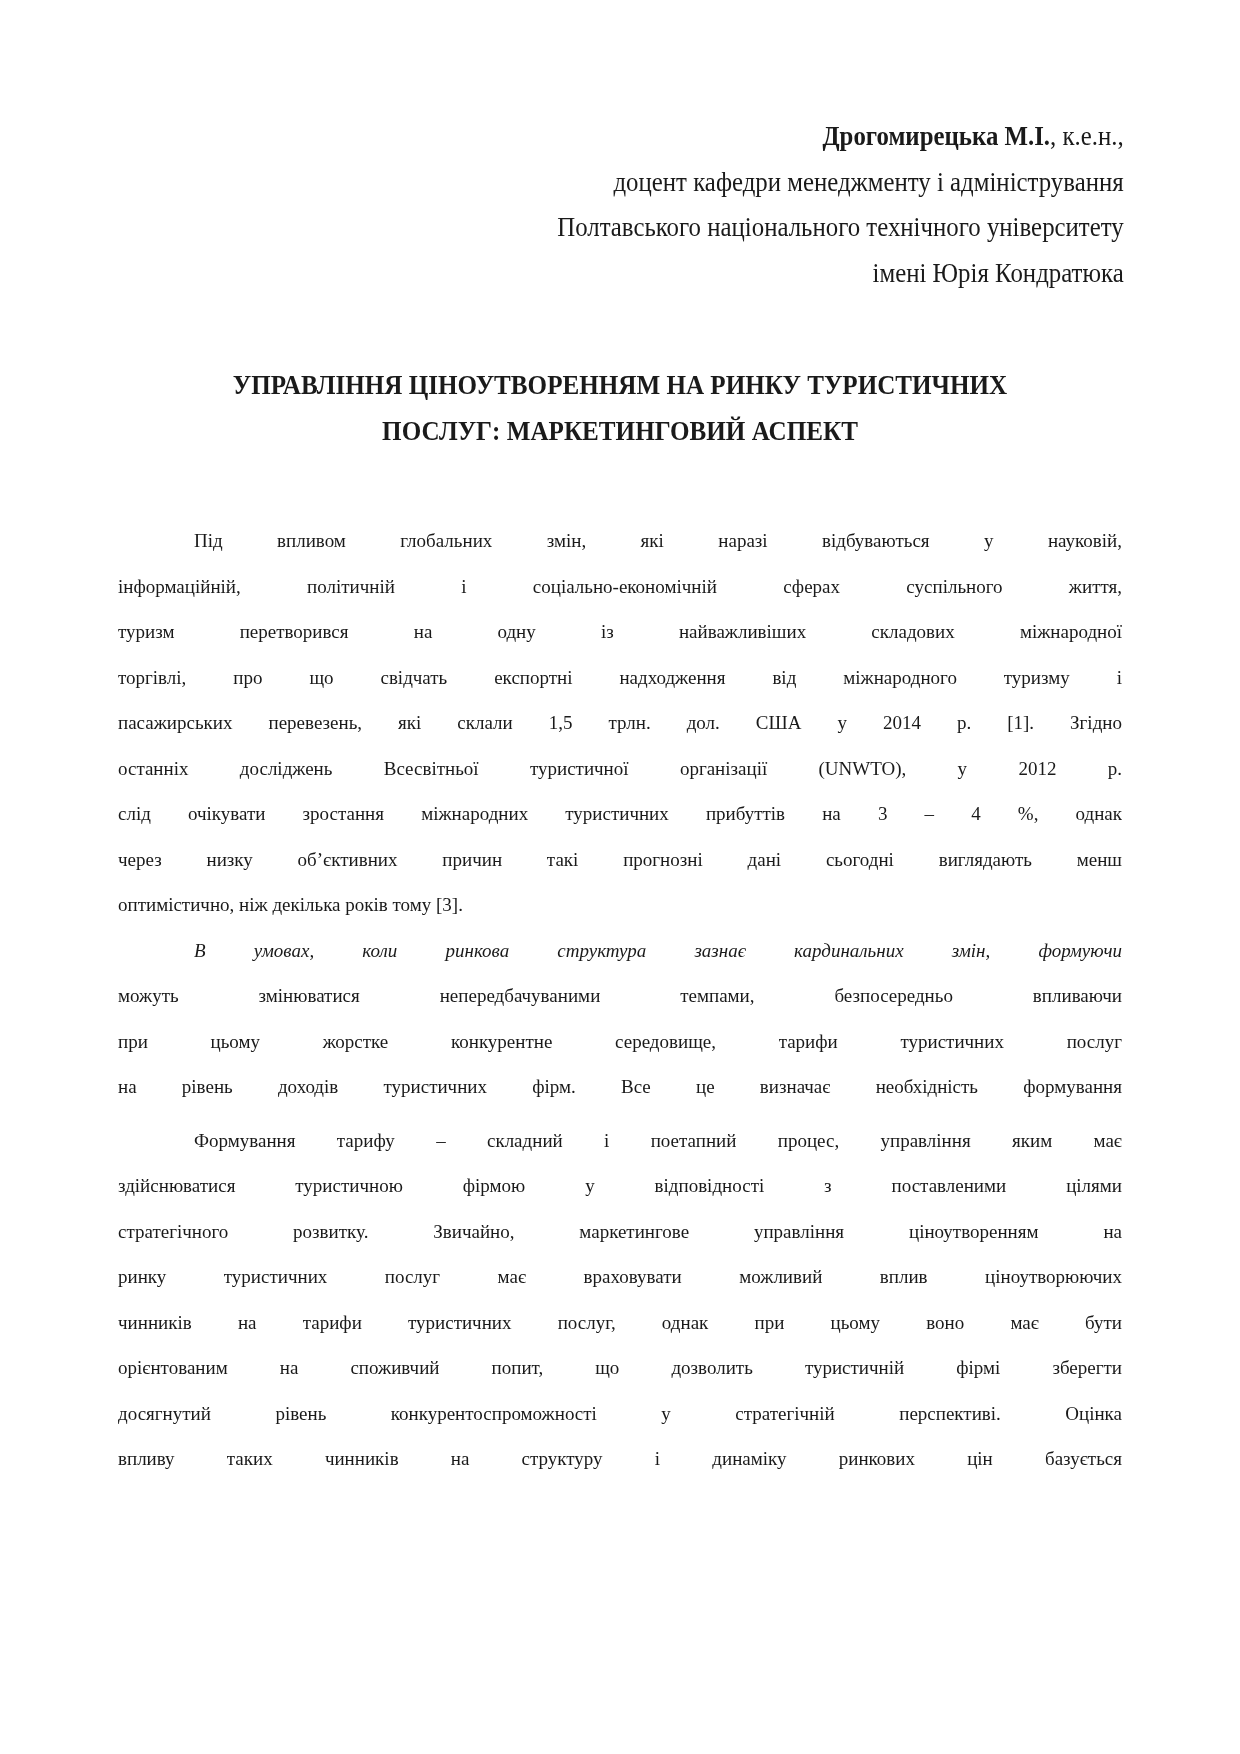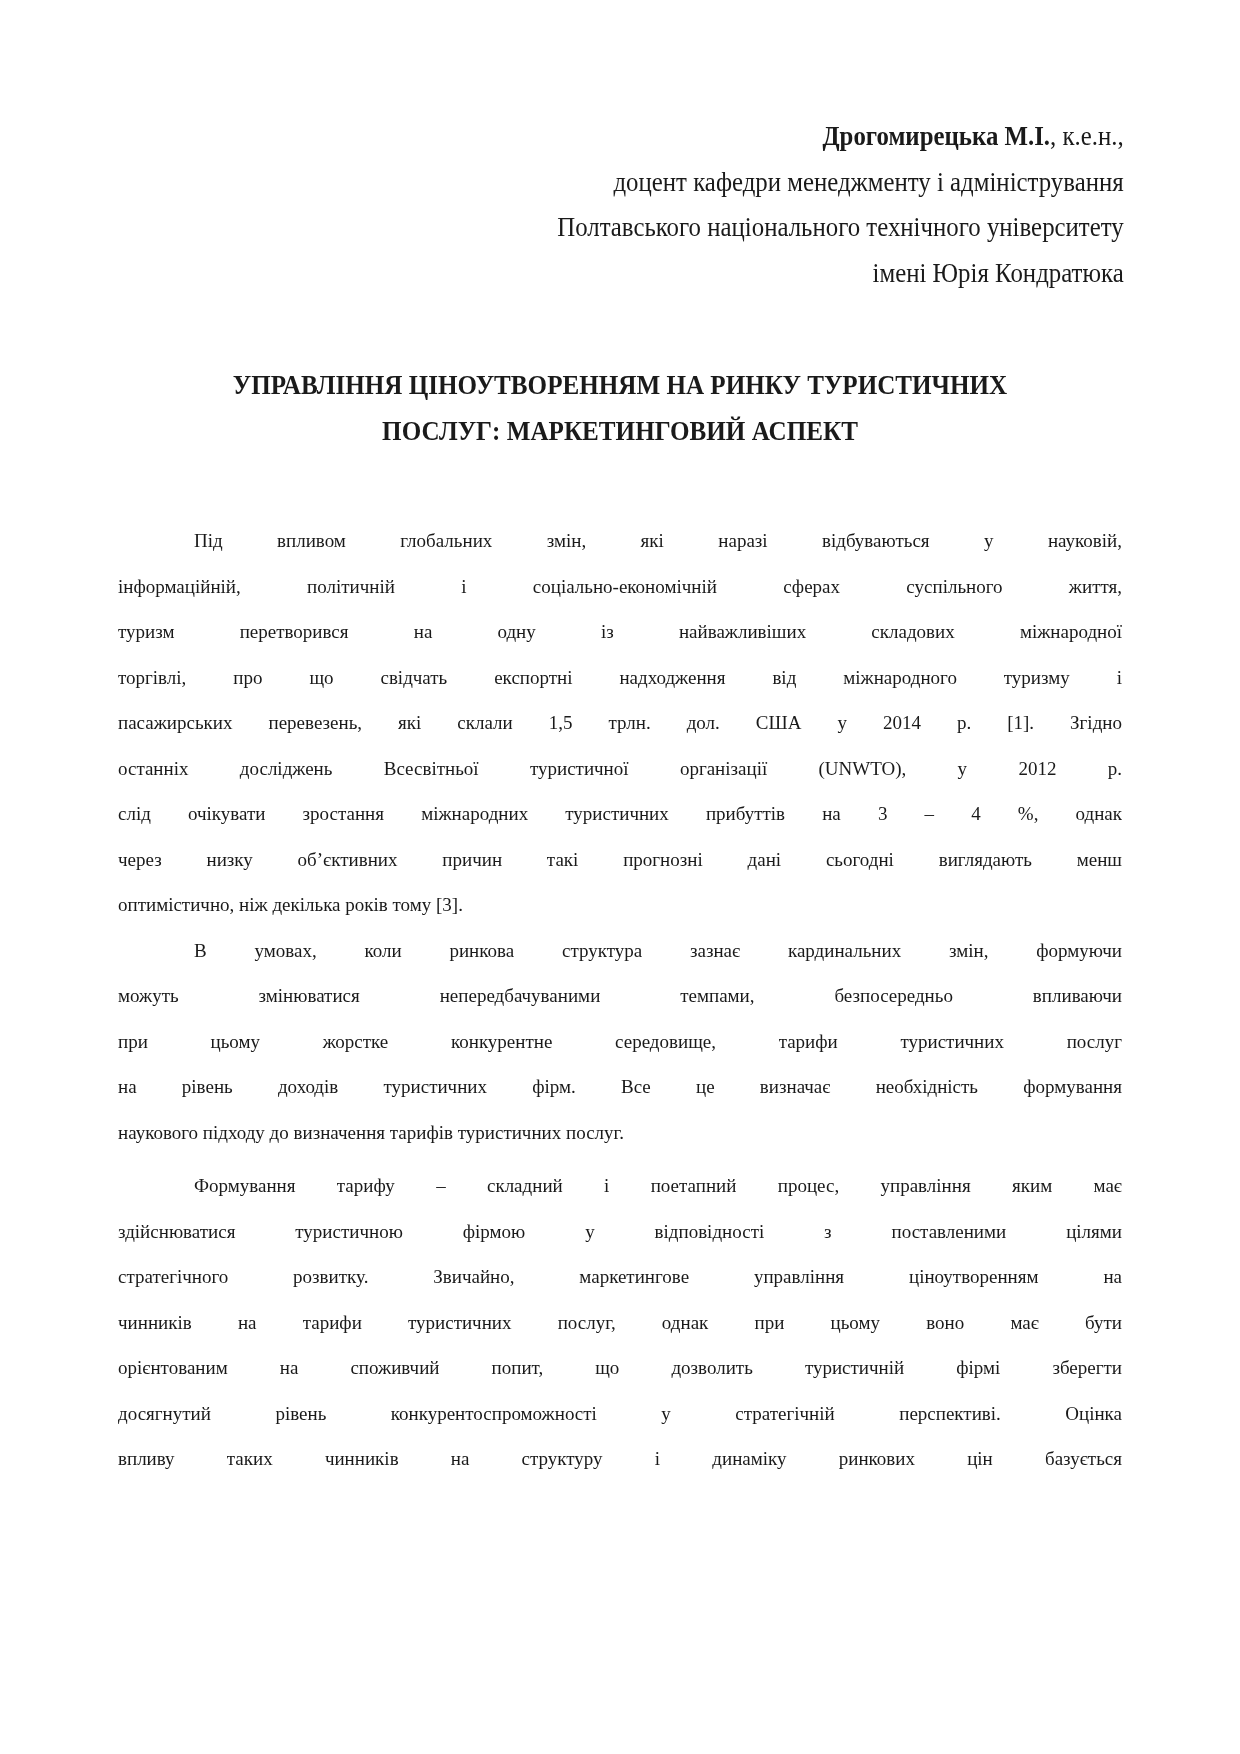--- a/index.html
+++ b/index.html
@@ -43,31 +43,31 @@
       <div class="line"><span style="white-space: nowrap; word-spacing: 0px;">туризм перетворився на одну із найважливіших складових міжнародної</span></div>
       <div class="line"><span style="white-space: nowrap; word-spacing: 0px;">торгівлі, про що свідчать експортні надходження від міжнародного туризму і</span></div>
       <div class="line"><span style="white-space: nowrap; word-spacing: 0px;">пасажирських перевезень, які склали 1,5 трлн. дол. США у 2014 р. [1]. Згідно</span></div>
       <div class="line"><span style="white-space: nowrap; word-spacing: 0px;">останніх досліджень Всесвітньої туристичної організації (UNWTO), у 2012 р.</span></div>
       <div class="line"><span style="white-space: nowrap; word-spacing: 0px;">слід очікувати зростання міжнародних туристичних прибуттів на 3 – 4 %, однак</span></div>
       <div class="line"><span style="white-space: nowrap; word-spacing: 0px;">через низку об’єктивних причин такі прогнозні дані сьогодні виглядають менш</span></div>
       <div class="line last"><span style="white-space: nowrap;">оптимістично, ніж декілька років тому [3].</span></div>
     </div>
 
     <div>
-      <div class="line indent"><span style="white-space: nowrap; word-spacing: 0px;">В умовах, коли ринкова структура зазнає кардинальних змін, формуючи</span></div>
+      <div class="line indent"><span style="white-space: nowrap; word-spacing: 0px; font-style: italic;">В умовах, коли ринкова структура зазнає кардинальних змін, формуючи</span></div>
       <div class="line"><span style="white-space: nowrap; word-spacing: 0px;">можуть змінюватися непередбачуваними темпами, безпосередньо впливаючи</span></div>
       <div class="line"><span style="white-space: nowrap; word-spacing: 0px;">при цьому жорстке конкурентне середовище, тарифи туристичних послуг</span></div>
       <div class="line"><span style="white-space: nowrap; word-spacing: 0px;">на рівень доходів туристичних фірм. Все це визначає необхідність формування</span></div>
-      <div class="line last"><span style="white-space: nowrap;">наукового підходу до визначення тарифів туристичних послуг.</span></div>
     </div>
 
     <div style="margin-top:8px;">
       <div class="line indent"><span style="white-space: nowrap; word-spacing: 0px;">Формування тарифу – складний і поетапний процес, управління яким має</span></div>
       <div class="line"><span style="white-space: nowrap; word-spacing: 0px;">здійснюватися туристичною фірмою у відповідності з поставленими цілями</span></div>
       <div class="line"><span style="white-space: nowrap; word-spacing: 0px;">стратегічного розвитку. Звичайно, маркетингове управління ціноутворенням на</span></div>
+      <div class="line"><span style="white-space: nowrap; word-spacing: 0px;">ринку туристичних послуг має враховувати можливий вплив ціноутворюючих</span></div>
       <div class="line"><span style="white-space: nowrap; word-spacing: 0px;">чинників на тарифи туристичних послуг, однак при цьому воно має бути</span></div>
       <div class="line"><span style="white-space: nowrap; word-spacing: 0px;">орієнтованим на споживчий попит, що дозволить туристичній фірмі зберегти</span></div>
       <div class="line"><span style="white-space: nowrap; word-spacing: 0px;">досягнутий рівень конкурентоспроможності у стратегічній перспективі. Оцінка</span></div>
       <div class="line"><span style="white-space: nowrap; word-spacing: 0px;">впливу таких чинників на структуру і динаміку ринкових цін базується</span></div>
     </div>
   </div>
 
 </div>
 
 </body></html>

